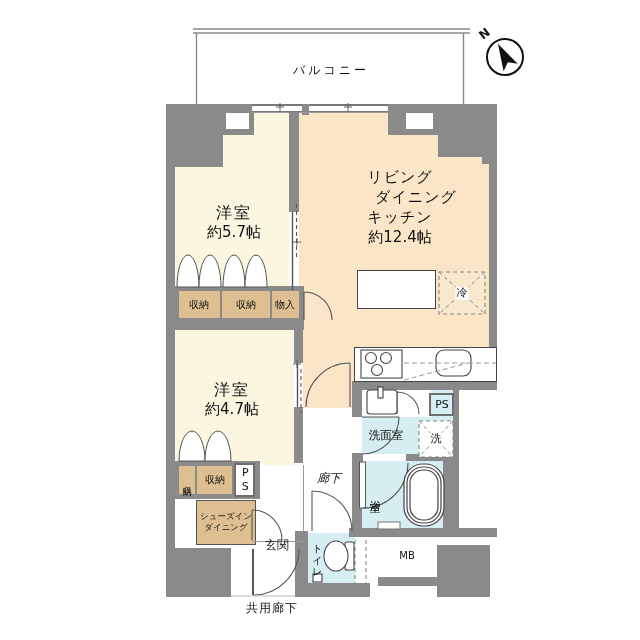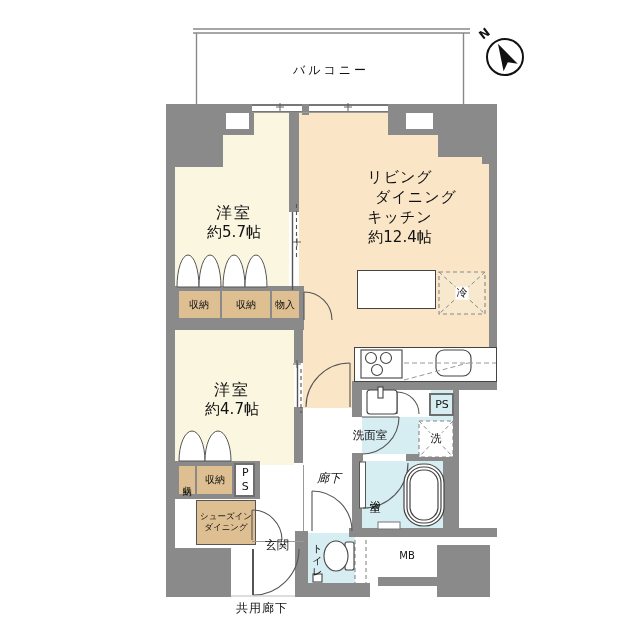--- a/index.html
+++ b/index.html
@@ -228,21 +228,21 @@
   <div class="lbl vert" style="left:187px;top:480px;font-size:9px;">収納</div>
   <div class="lbl" style="left:215px;top:480px;font-size:10px;">収納</div>
   <div class="lbl vert" style="left:244.5px;top:480px;font-size:11px;">PS</div>
 
   <div class="lbl" style="left:226px;top:517px;font-size:8.5px;">シューズイン</div>
   <div class="lbl" style="left:226px;top:528px;font-size:8.5px;">ダイニング</div>
 
   <div class="lbl" style="left:277px;top:507px;font-size:12px;margin-top:39px;">玄関</div>
   <div class="lbl" style="left:329px;top:479px;font-size:12px;font-style:italic;">廊下</div>
   <div class="lbl vert" style="left:317px;top:555px;font-size:10px;">トイレ</div>
-  <div class="lbl" style="left:370px;top:436px;font-size:11.5px;">洗面室</div>
+  <div class="lbl" style="left:386px;top:436px;font-size:11.5px;">洗面室</div>
   <div class="lbl chip" style="left:436px;top:439px;font-size:11px;">洗</div>
   <div class="lbl vert" style="left:374px;top:493px;font-size:11px;">浴室</div>
   <div class="lbl chip" style="left:462px;top:293px;font-size:11px;">冷</div>
   <div class="lbl" style="left:442px;top:405px;font-size:11px;">PS</div>
   <div class="psbox" style="left:429px;top:393px;width:25px;height:23px;background:transparent;"></div>
   <div class="lbl" style="left:407px;top:556px;font-size:10px;">MB</div>
-  <div class="lbl" style="left:262px;top:609px;font-size:12px;letter-spacing:1px;">共用廊下</div>
+  <div class="lbl" style="left:272px;top:609px;font-size:12px;letter-spacing:1px;">共用廊下</div>
 </div>
 
 </body></html>

